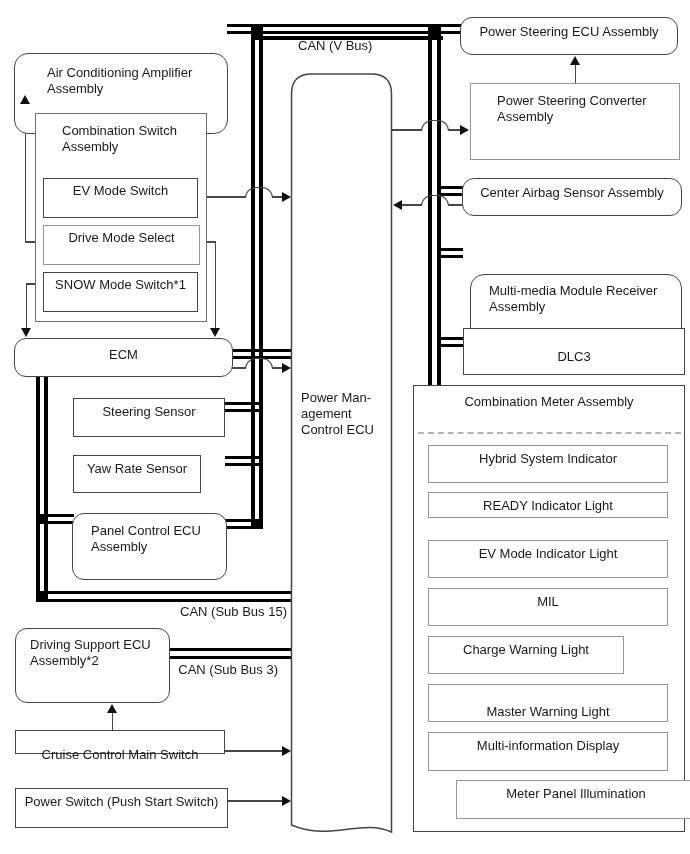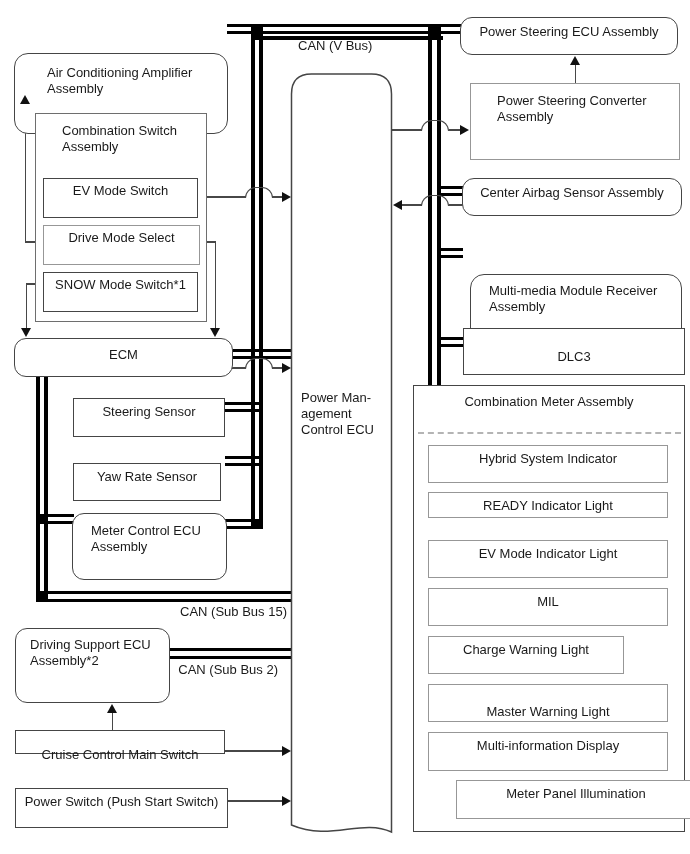--- a/index.html
+++ b/index.html
@@ -100,23 +100,23 @@
   <div class="bx ctr" style="left:43px;top:178px;width:155px;height:40px;padding-top:4px;">EV Mode Switch</div>
 
   <div class="bx ctr gray" style="left:43px;top:225px;width:157px;height:40px;padding-top:4px;">Drive Mode Select</div>
 
   <div class="bx ctr" style="left:43px;top:272px;width:155px;height:40px;padding-top:4px;">SNOW Mode Switch*1</div>
 
   <div class="bx ctr rounded" style="left:14px;top:338px;width:219px;height:39px;padding-top:8px;">ECM</div>
 
   <div class="bx ctr" style="left:73px;top:398px;width:152px;height:39px;padding-top:5px;">Steering Sensor</div>
 
-  <div class="bx ctr" style="left:73px;top:455px;width:148px;height:38px;padding-top:5px;margin-top:8px;">Yaw Rate Sensor</div>
+  <div class="bx ctr" style="left:73px;top:455px;width:128px;height:38px;padding-top:5px;">Yaw Rate Sensor</div>
 
-  <div class="bx rounded" style="left:72px;top:513px;width:155px;height:67px;padding:9px 8px 0 18px;">Meter Control ECU Assembly</div>
+  <div class="bx rounded" style="left:72px;top:513px;width:155px;height:67px;padding:9px 8px 0 18px;">Panel Control ECU Assembly</div>
 
   <div class="bx ctr rounded" style="left:460px;top:17px;width:218px;height:38px;padding-top:6px;">Power Steering ECU Assembly</div>
 
   <div class="bx gray" style="left:470px;top:83px;width:210px;height:77px;padding:9px 8px 0 26px;">Power Steering Converter Assembly</div>
 
   <div class="bx ctr rounded" style="left:462px;top:178px;width:220px;height:38px;padding-top:6px;">Center Airbag Sensor Assembly</div>
 
   <div class="bx r14" style="left:470px;top:235px;width:212px;height:76px;padding:8px 8px 0 18px;">Multi-media Module Receiver Assembly</div>
 
   <div class="bx ctr" style="left:463px;top:328px;width:222px;height:47px;padding-top:20px;">DLC3</div>
@@ -142,15 +142,15 @@
 
   <svg id="pmecu-svg" width="103" height="770" viewBox="0 0 103 770">
     <path d="M 1.5 753 L 1.5 22 Q 1.5 2 21.5 2 L 81.5 2 Q 101.5 2 101.5 22 L 101.5 760 C 71 746 41 770 1.5 753 Z" fill="#ffffff" stroke="#454545" stroke-width="1.5"></path>
   </svg>
   <div id="pmecu-label" class="prewrap">Power Man-
 agement
 Control ECU</div>
 
   <div class="lbl" style="left:298px;top:38px;width:100px;">CAN (V Bus)</div>
   <div class="lbl ta-r" style="left:175px;top:604px;width:112px;">CAN (Sub Bus 15)</div>
-  <div class="lbl ta-r" style="left:178px;top:662px;width:100px;">CAN (Sub Bus 2)</div>
+  <div class="lbl ta-r" style="left:178px;top:662px;width:100px;">CAN (Sub Bus 3)</div>
 
 </div>
 
 </body></html>

